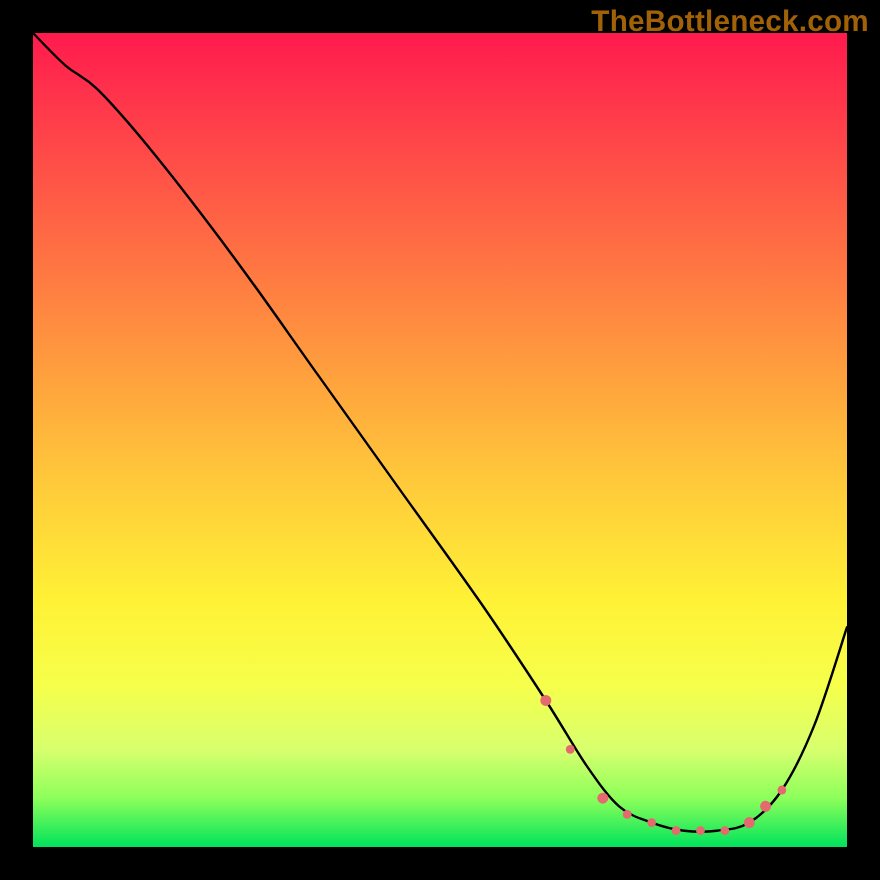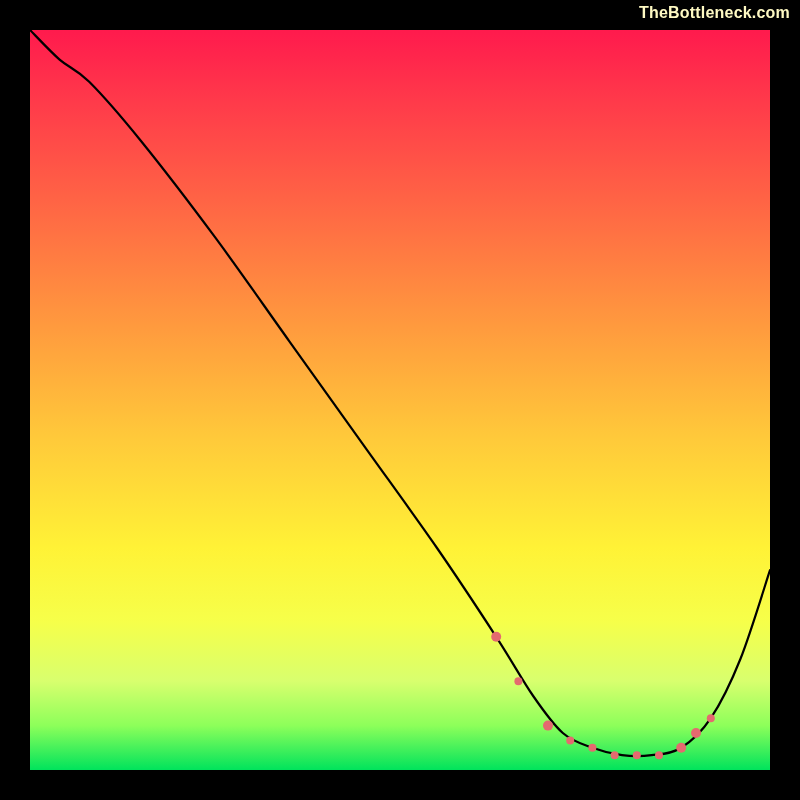--- a/index.html
+++ b/index.html
@@ -14,22 +14,22 @@
   .frame {
     position: relative;
     width: 800px;
     height: 800px;
     background: #000;
   }
   .watermark {
     position: absolute;
     top: 4px;
     right: 10px;
-    color: #fef9c3;
-    font-size: 16px;
+    color: #a16207;
+    font-size: 27px;
     font-weight: 600;
     letter-spacing: 0.2px;
     user-select: none;
   }
   .plot-area {
     position: absolute;
     left: 30px;
     top: 30px;
     width: 740px;
     height: 740px;

